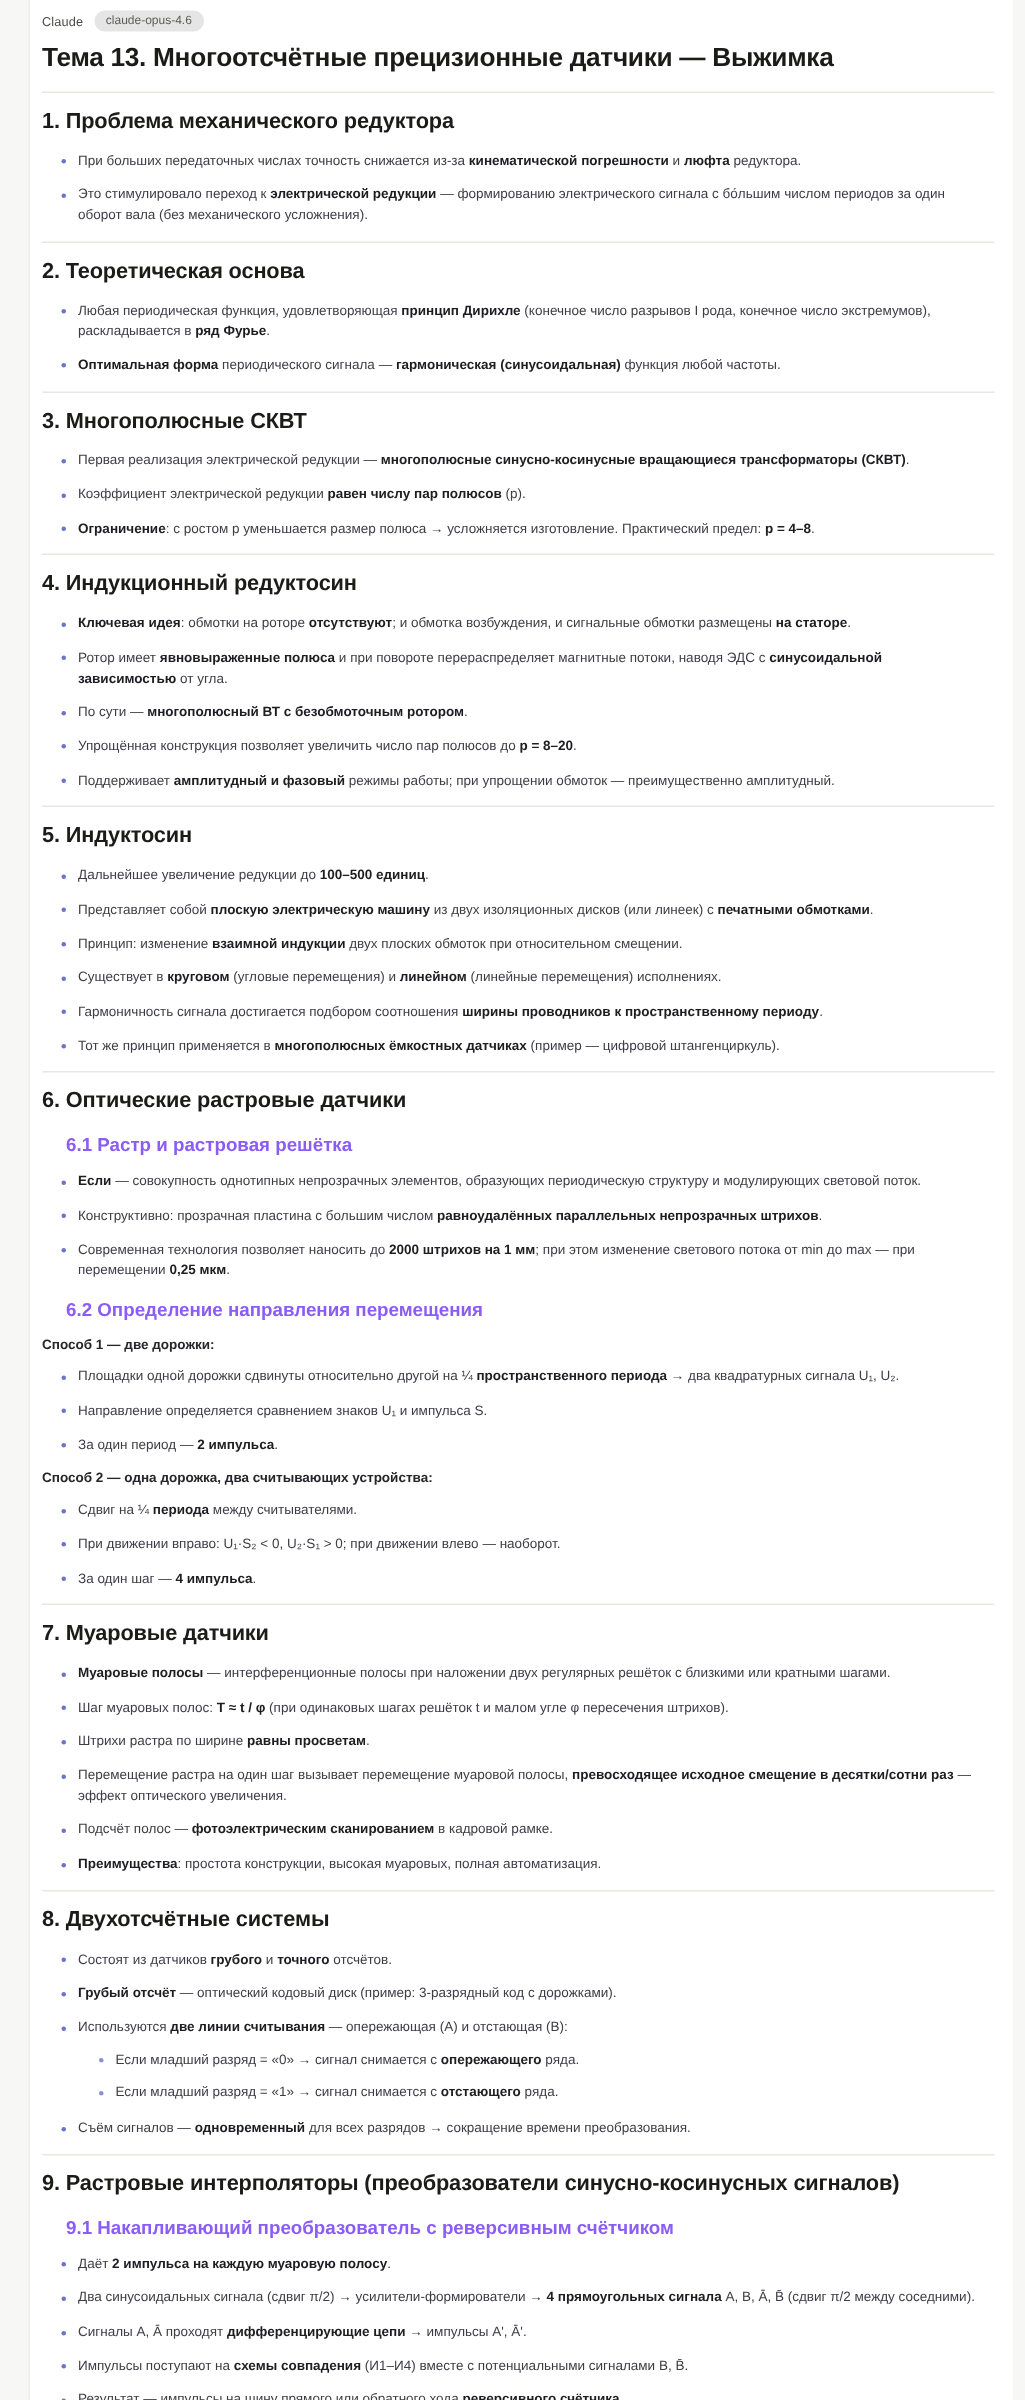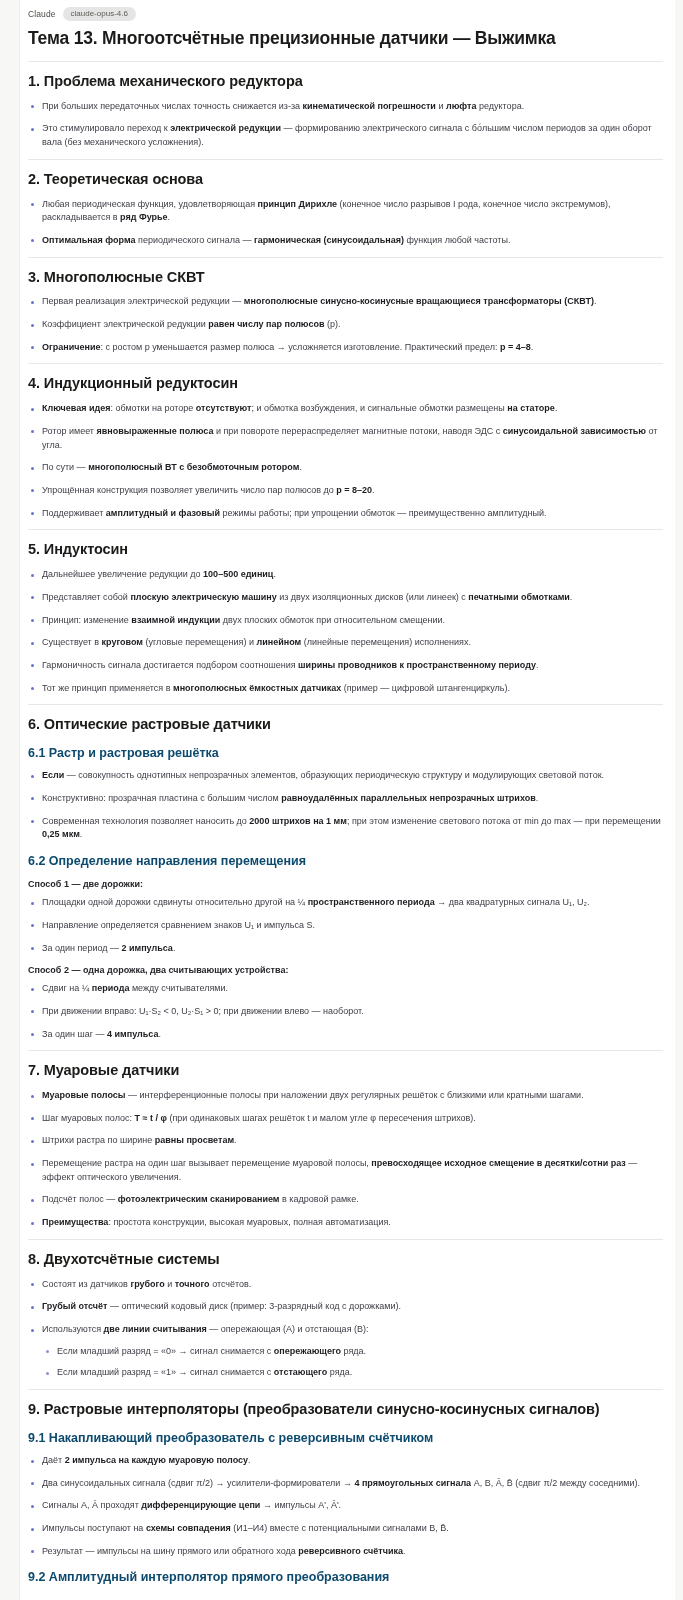--- a/index.html
+++ b/index.html
@@ -63,33 +63,33 @@
     font-size: 14.5px;
     font-weight: bold;
     color: #1b1b19;
     margin: 0 0 9px 0;
     line-height: 1.3;
     letter-spacing: -.1px;
   }
   h3.subsec {
     font-size: 12.5px;
     font-weight: bold;
-    color: #0c4a6e;
-    margin: 11px 0 8px 0;
+    color: #8b5cf6;
+    margin: 11px 0 8px 16px;
     line-height: 1.3;
   }
   p.lead {
     font-size: 9px;
     font-weight: bold;
     color: #26262b;
     margin: 10px 0 7px 0;
   }
   ul.bullets {
     list-style: none;
-    margin: 0;
+    margin: 10px;
     padding: 0;
   }
   ul.bullets > li {
     position: relative;
     padding-left: 14px;
     margin: 0 0 9px 0;
     font-size: 9px;
     line-height: 1.52;
     color: #3d3d46;
   }
@@ -236,20 +236,21 @@
     <ul class="bullets">
       <li><span>Состоят из датчиков </span><b>грубого</b><span> и </span><b>точного</b><span> отсчётов.</span></li>
       <li><b>Грубый отсчёт</b><span> — оптический кодовый диск (пример: 3-разрядный код с дорожками).</span></li>
       <li>
         <span>Используются </span><b>две линии считывания</b><span> — опережающая (A) и отстающая (B):</span>
         <ul class="bullets">
           <li><span>Если младший разряд = «0» → сигнал снимается с </span><b>опережающего</b><span> ряда.</span></li>
           <li><span>Если младший разряд = «1» → сигнал снимается с </span><b>отстающего</b><span> ряда.</span></li>
         </ul>
       </li>
+      <li><span>Съём сигналов — </span><b>одновременный</b><span> для всех разрядов → сокращение времени преобразования.</span></li>
     </ul>
 
     <hr class="rule">
 
     <h2 class="sec">9. Растровые интерполяторы (преобразователи синусно-косинусных сигналов)</h2>
     <h3 class="subsec">9.1 Накапливающий преобразователь с реверсивным счётчиком</h3>
     <ul class="bullets">
       <li><span>Даёт </span><b>2 импульса на каждую муаровую полосу</b><span>.</span></li>
       <li><span>Два синусоидальных сигнала (сдвиг π/2) → усилители-формирователи → </span><b>4 прямоугольных сигнала</b><span> A, B, Ā, B̄ (сдвиг π/2 между соседними).</span></li>
       <li><span>Сигналы A, Ā проходят </span><b>дифференцирующие цепи</b><span> → импульсы A', Ā'.</span></li>

